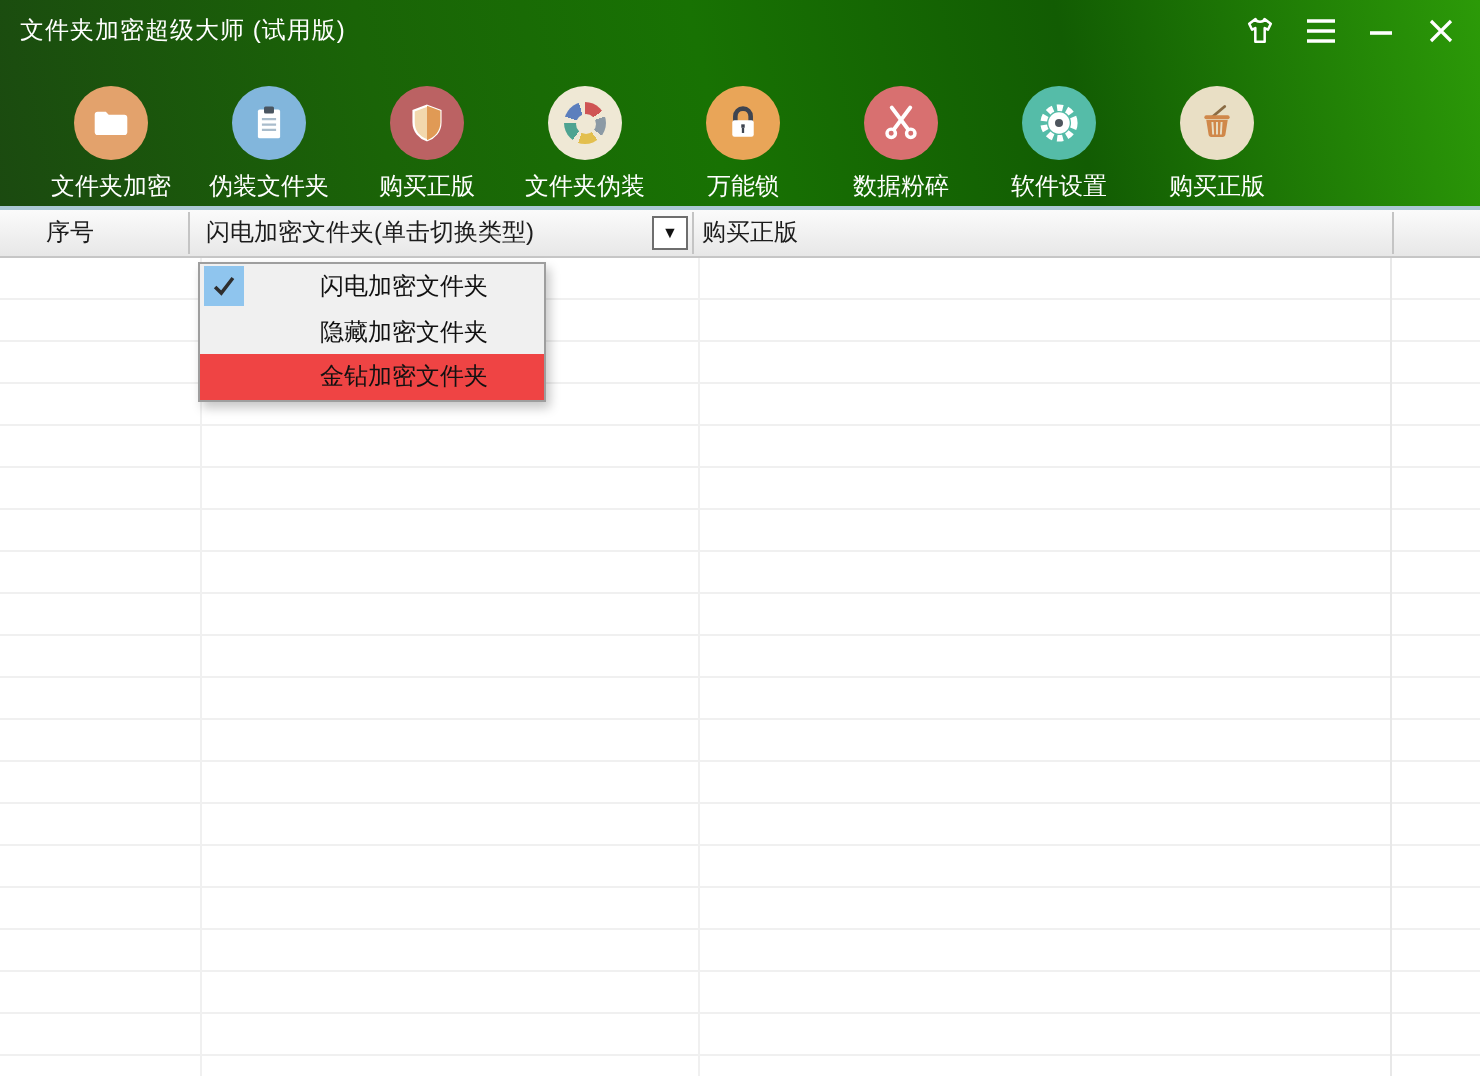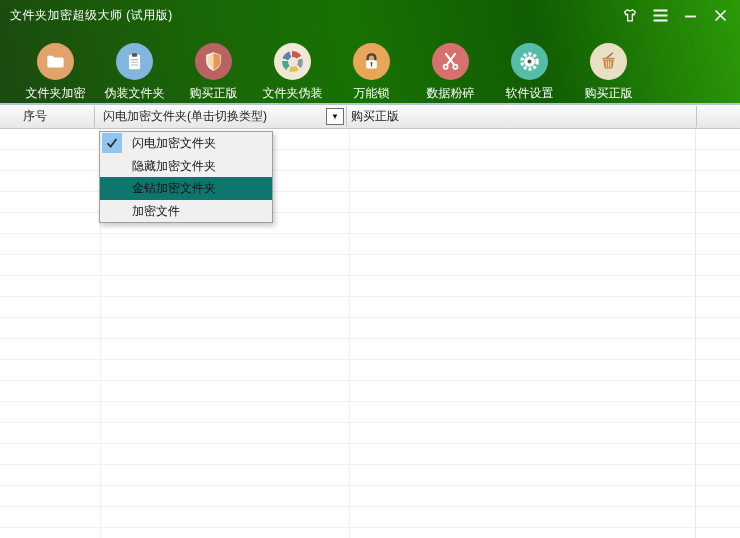--- a/index.html
+++ b/index.html
@@ -44,24 +44,24 @@
   .dd-btn .tri{font-size:8px;color:#111;line-height:8px;}
   
   .grid-body{position:absolute;left:0;top:129px;width:740px;height:409px;background:#fff;}
   .grid-row{height:21px;box-sizing:border-box;border-bottom:1px solid #f0f0f0;}
   .vline{position:absolute;top:0;bottom:0;width:1px;background:#f0f0f0;}
   .vline.dark{background:#e8e8e8;}
   
   .dropdown{
     position:absolute;left:99px;top:131px;width:174px;box-sizing:border-box;
     background:#f0f0f0;border:1px solid #9e9e9e;box-shadow:2px 3px 5px rgba(0,0,0,.22);
-    z-index:10;font-size:12px;color:#111;
+    z-index:10;font-size:12px;color:#111;text-align:center;
   }
   .dd-item{position:relative;height:22.5px;line-height:22.5px;padding-left:32px;cursor:pointer;white-space:nowrap;}
-  .dd-item.highlighted{background:#0f766e;}
+  .dd-item.highlighted{background:#ef4444;}
   .dd-item .check-box{display:none;}
   .dd-item.checked .check-box{
     display:flex;position:absolute;left:2px;top:1px;width:20px;height:20px;
     background:#8fc5ee;align-items:center;justify-content:center;
   }
 </style>
 </head>
 <body>
 
 <div class="top-area">
@@ -233,17 +233,13 @@
     <span>闪电加密文件夹</span>
   </div>
   <div class="dd-item">
     
     <span>隐藏加密文件夹</span>
   </div>
   <div class="dd-item highlighted">
     
     <span>金钻加密文件夹</span>
   </div>
-  <div class="dd-item">
-    
-    <span>加密文件</span>
-  </div>
 </div>
 
 </body></html>

